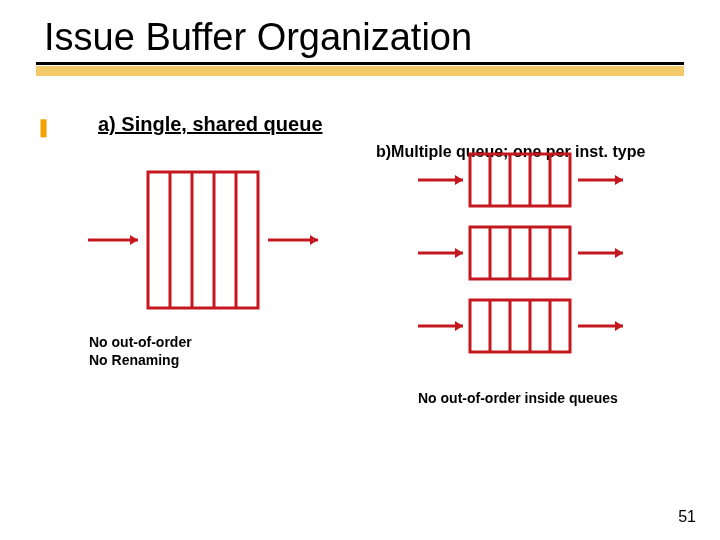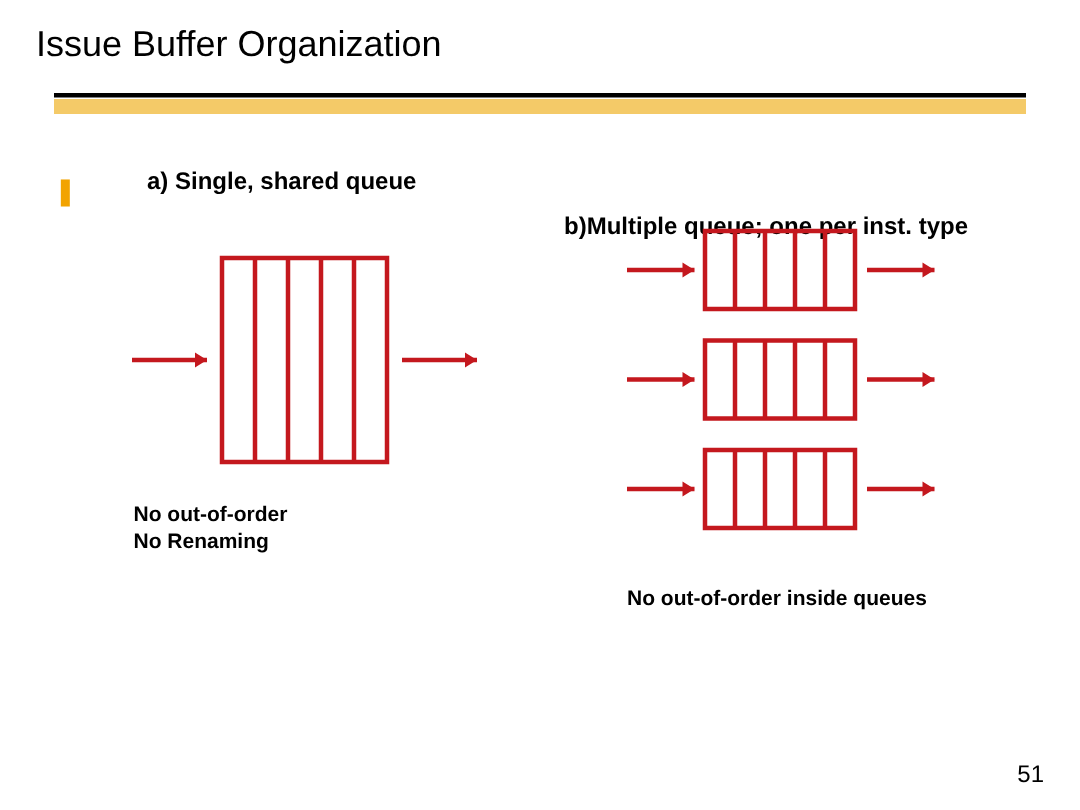--- a/index.html
+++ b/index.html
@@ -9,22 +9,22 @@
     height: 540px;
     background: #ffffff;
     font-family: Arial, Helvetica, sans-serif;
     color: #000;
     position: relative;
     overflow: hidden;
   }
   .title {
     position: absolute;
     top: 16px;
-    left: 24px;
-    font-size: 24px;
+    left: 44px;
+    font-size: 38px;
     font-weight: 400;
   }
   .rule-wrap {
     position: absolute;
     top: 62px;
     left: 36px;
     width: 648px;
     height: 16px;
   }
   .rule-top {
@@ -49,22 +49,23 @@
     top: 116px;
     left: 36px;
     font-family: "Zapf Dingbats", "Segoe UI Symbol", sans-serif;
     font-size: 18px;
     color: #f2a300;
   }
   .col-a-head {
     position: absolute;
     top: 113px;
     left: 98px;
-    font-size: 16px;
+    font-size: 20px;
     font-weight: 700;
+    text-decoration: underline;
   }
   .col-b-head {
     position: absolute;
     top: 113px;
     left: 376px;
     font-size: 16px;
     font-weight: 700;
     margin-top: 30px;
   }
   .cap-a {

